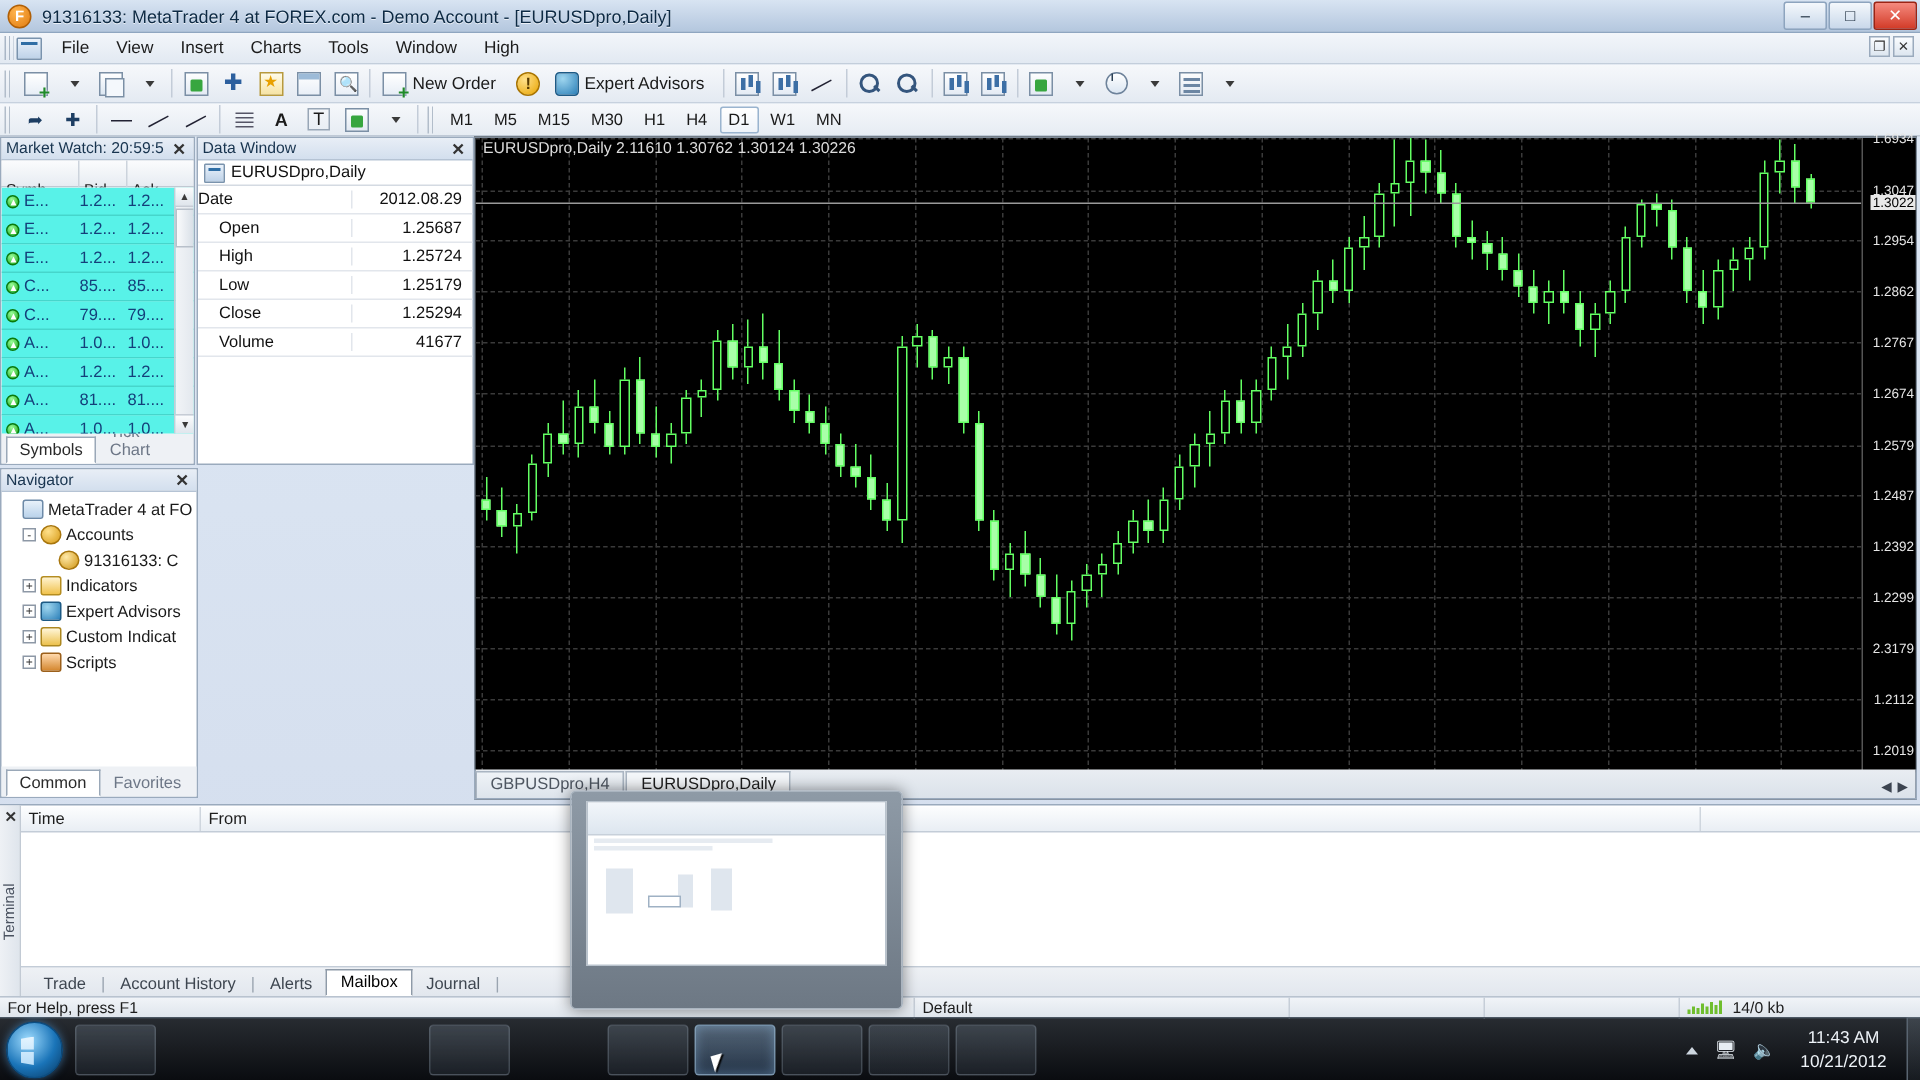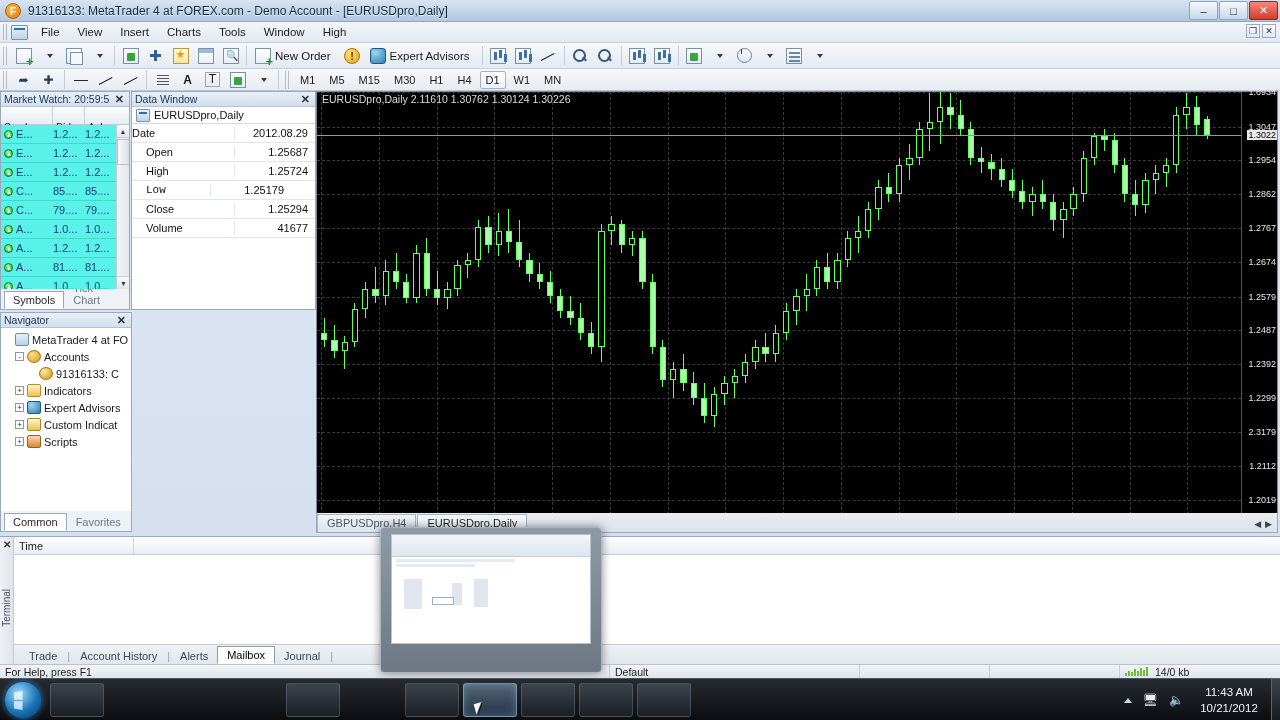--- a/index.html
+++ b/index.html
@@ -533,21 +533,21 @@
         </div>
         <div style="display: flex; height: 19px; align-items: center; border-bottom: 1px solid rgb(226, 230, 236); font-size: 11px; color: rgb(17, 17, 17);">
           <span style="width:103px;padding-left:14px;border-right:1px solid #e2e6ec;">Open</span>
           <span style="width:80px;text-align:right;padding-right:7px;">1.25687</span>
         </div>
         <div style="display: flex; height: 19px; align-items: center; border-bottom: 1px solid rgb(226, 230, 236); font-size: 11px; color: rgb(17, 17, 17);">
           <span style="width:103px;padding-left:14px;border-right:1px solid #e2e6ec;">High</span>
           <span style="width:80px;text-align:right;padding-right:7px;">1.25724</span>
         </div>
         <div style="display: flex; height: 19px; align-items: center; border-bottom: 1px solid rgb(226, 230, 236); font-size: 11px; color: rgb(17, 17, 17);">
-          <span style="width:79px;padding-left:14px;border-right:1px solid #e2e6ec;font-family:Liberation Mono, monospace;">Low</span>
+          <span style="width:103px;padding-left:14px;border-right:1px solid #e2e6ec;">Low</span>
           <span style="width:80px;text-align:right;padding-right:7px;">1.25179</span>
         </div>
         <div style="display: flex; height: 19px; align-items: center; border-bottom: 1px solid rgb(226, 230, 236); font-size: 11px; color: rgb(17, 17, 17);">
           <span style="width:103px;padding-left:14px;border-right:1px solid #e2e6ec;">Close</span>
           <span style="width:80px;text-align:right;padding-right:7px;">1.25294</span>
         </div>
         <div style="display: flex; height: 19px; align-items: center; border-bottom: 1px solid rgb(226, 230, 236); font-size: 11px; color: rgb(17, 17, 17);">
           <span style="width:103px;padding-left:14px;border-right:1px solid #e2e6ec;">Volume</span>
           <span style="width:80px;text-align:right;padding-right:7px;">41677</span>
         </div>
@@ -1036,20 +1036,21 @@
     </div>
   </div>
 
   <div class="terminal">
     <div class="term-side">
       <div class="term-x">✕</div>
       <div class="vtxt">Terminal</div>
     </div>
     <div class="term-head">
       <div style="width:120px">Time</div>
+      <div style="width:1000px">From</div>
     </div>
     <div class="term-tabs">
       <div class="ttab">Trade</div>
       <div class="tsepv">|</div>
       <div class="ttab">Account History</div>
       <div class="tsepv">|</div>
       <div class="ttab">Alerts</div>
       <div class="ttab active">Mailbox</div>
       <div class="ttab">Journal</div>
       <div class="tsepv">|</div>

